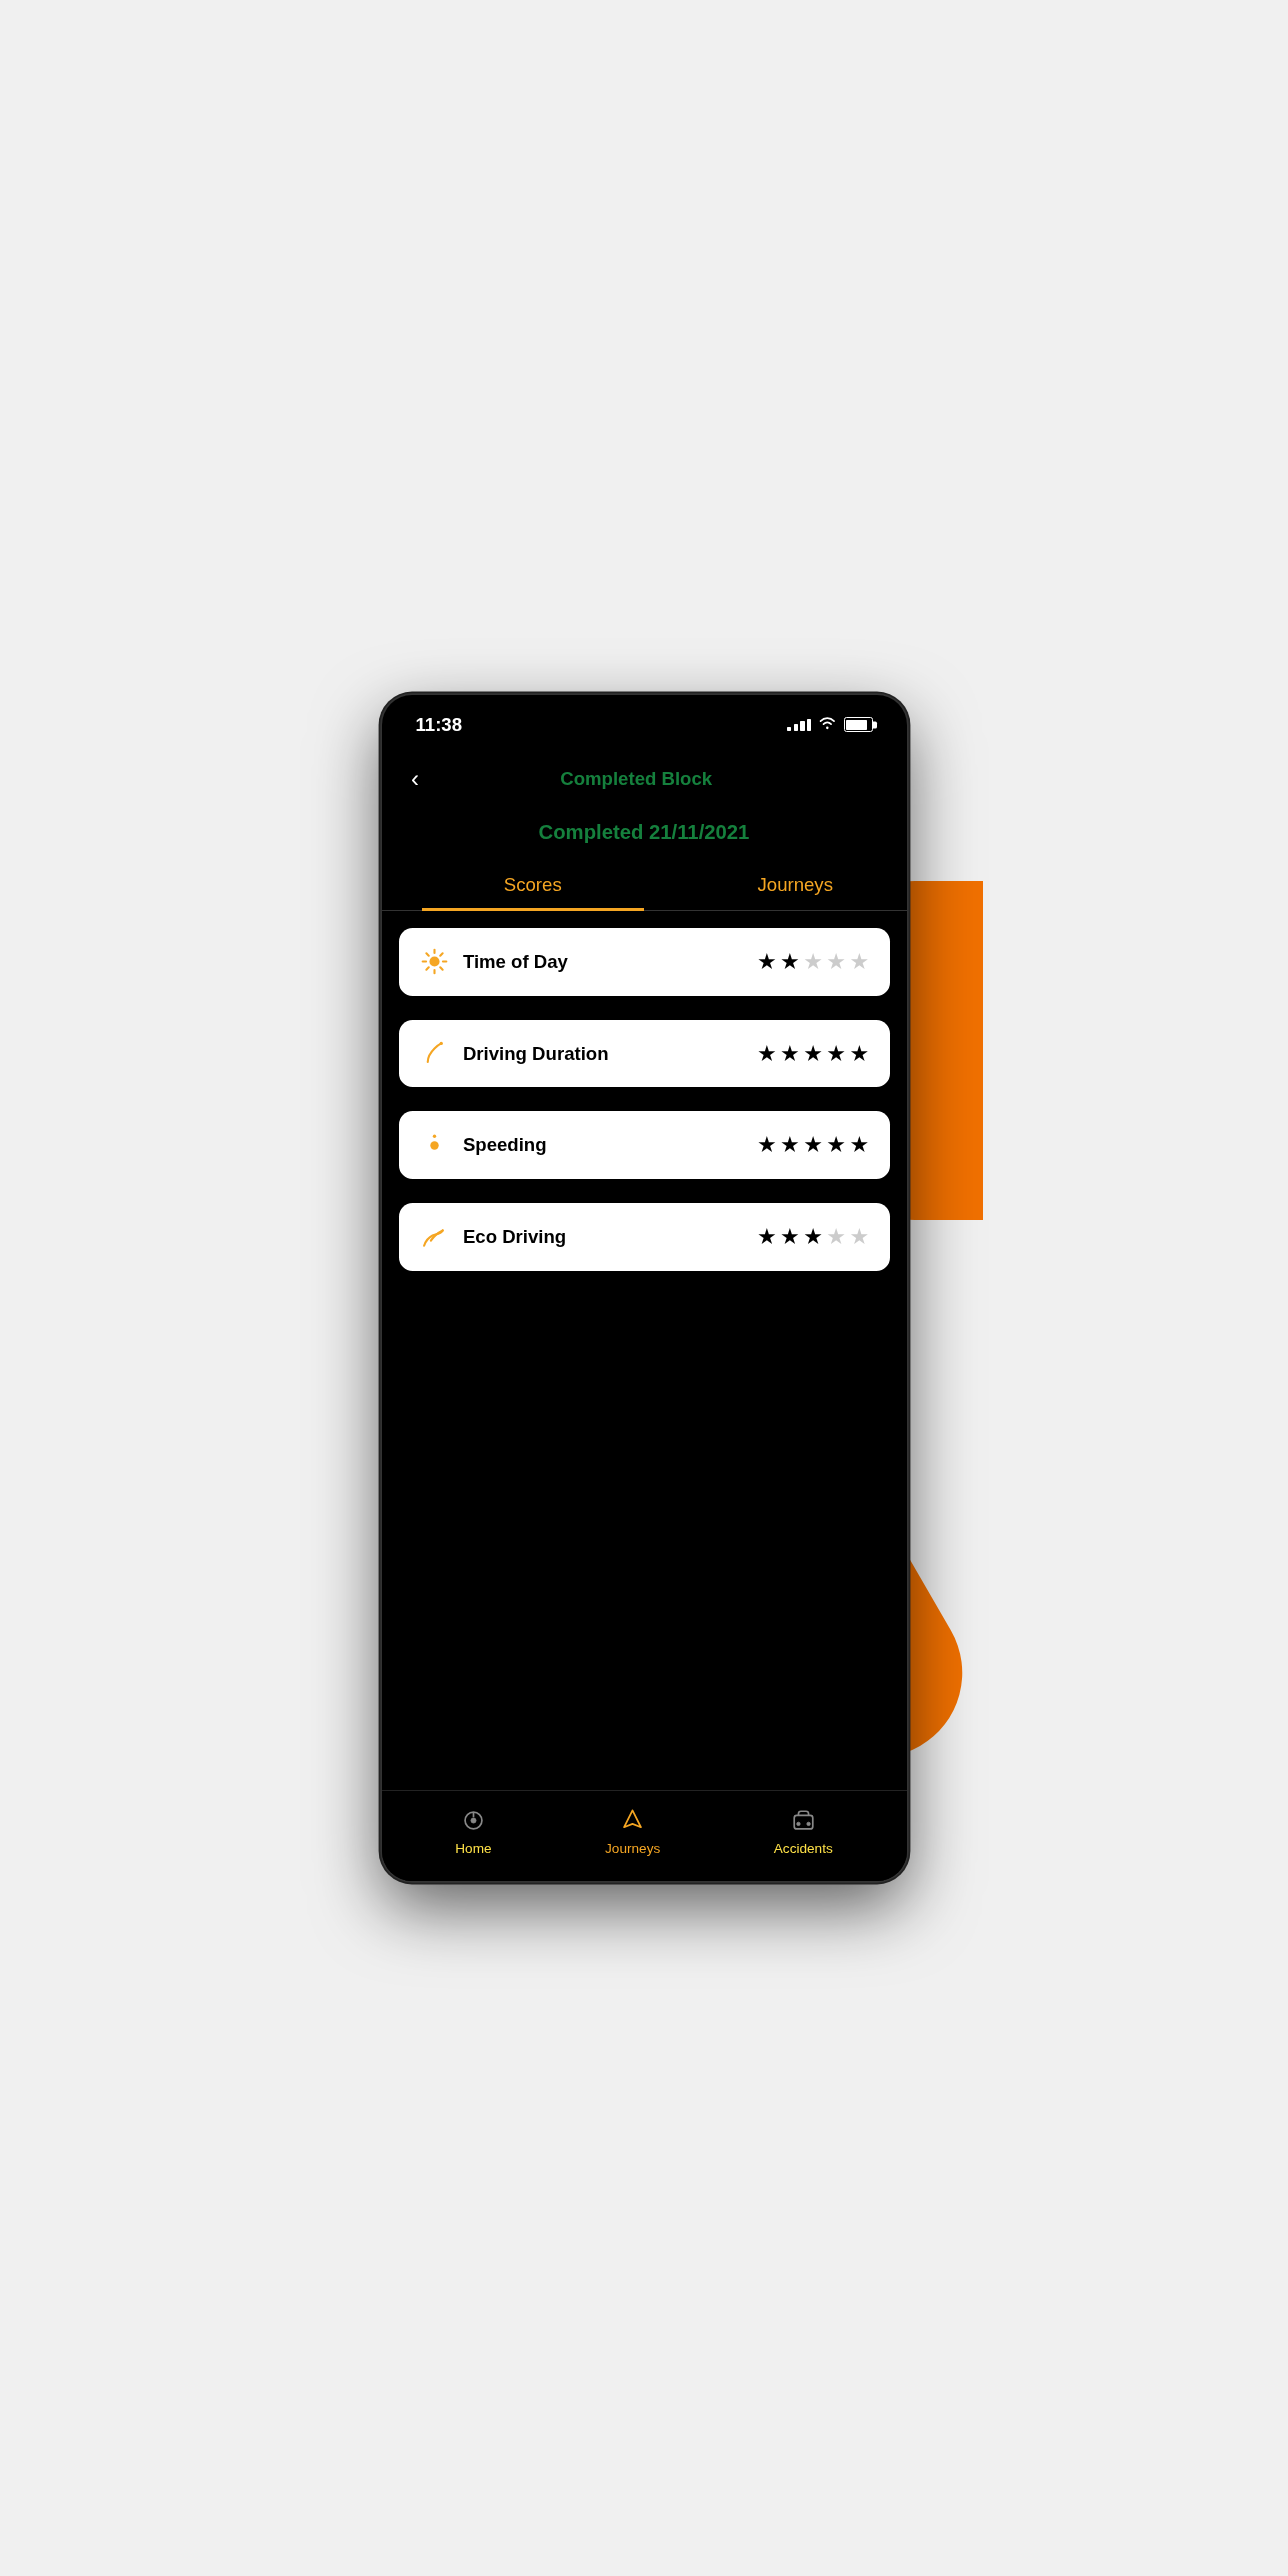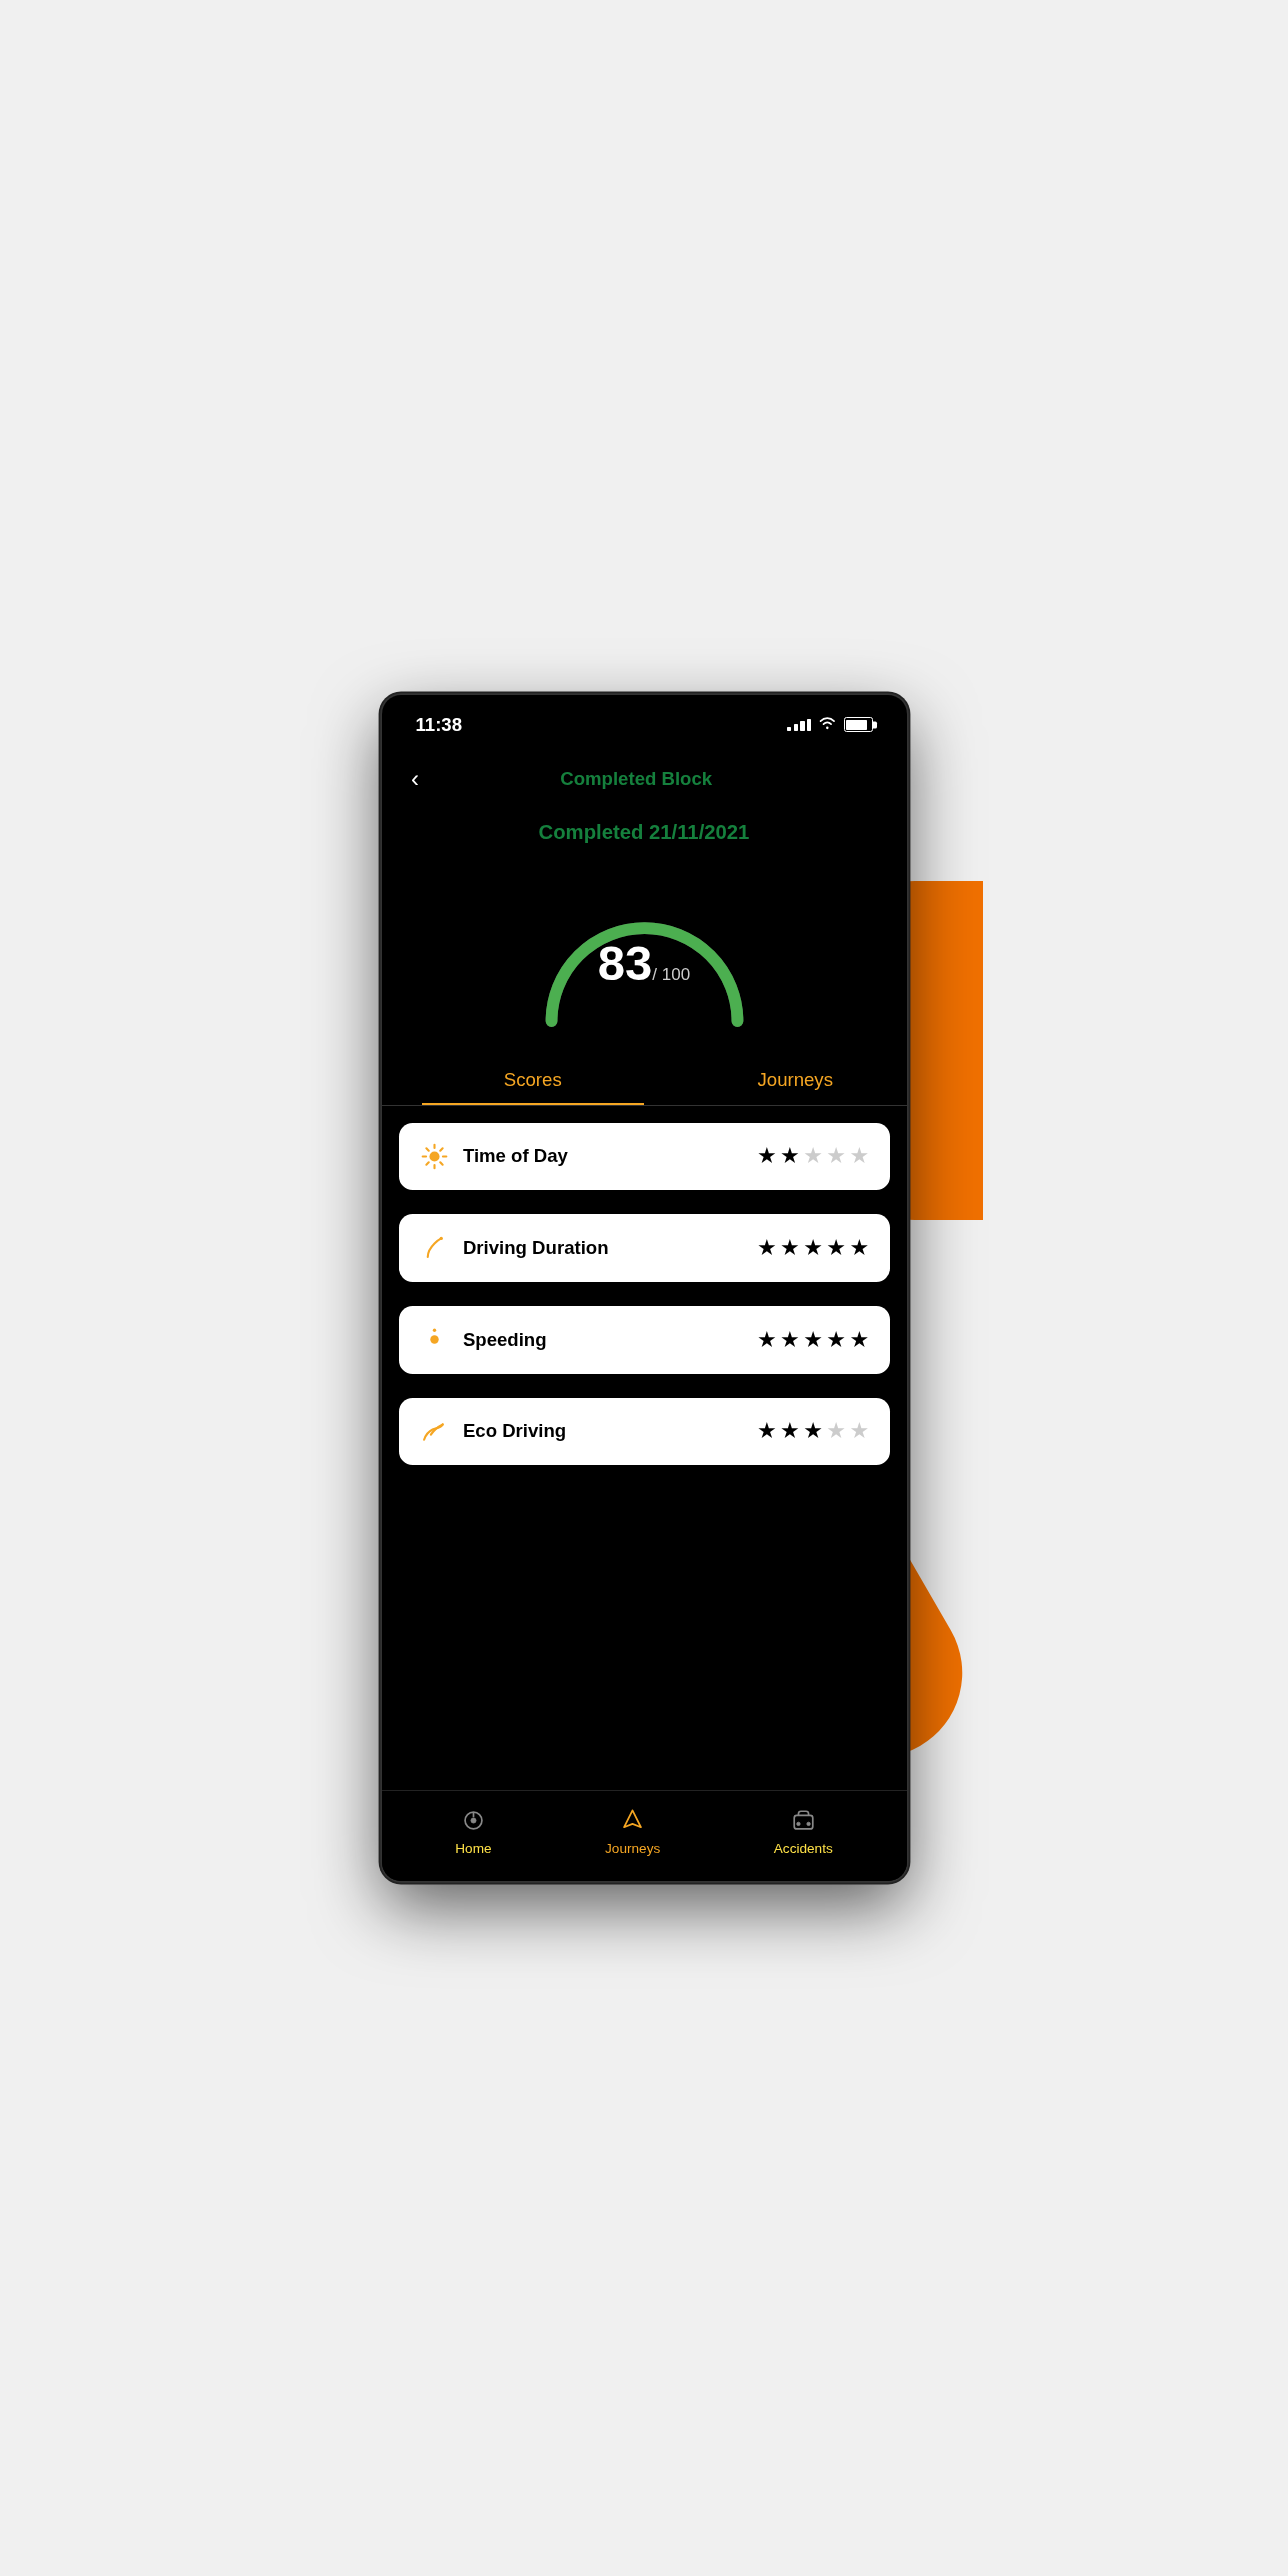--- a/index.html
+++ b/index.html
@@ -43,21 +43,21 @@
       border-radius: 85px;
       transform: rotate(-30deg);
       z-index: 0;
     }
 
     
     .phone-frame {
       width: 525px;
       height: 1186px;
       background: #1a1a1a;
-      border-radius: 19px;
+      border-radius: 30px;
       position: relative;
       z-index: 1;
       box-shadow:
         0 0 0 1.7px #333,
         0 0 0 3.4px #222,
         inset 0 0 0 1.7px #444,
         0 25.4px 68px rgba(0,0,0,0.6);
       overflow: hidden;
       display: flex;
       flex-direction: column;
@@ -351,33 +351,20 @@
 
     <div class="screen">
 
       <div class="header">
         <span class="back-btn">‹</span>
         <span class="header-title">Completed Block</span>
       </div>
 
       <div class="completed-date">Completed 21/11/2021</div>
 
-      <div class="gauge-container">
-        <div class="gauge-wrapper">
-          <svg class="gauge-svg" viewBox="0 0 280 200">
-
-            <path d="M 30 180 A 110 110 0 1 1 250 180" fill="none" stroke="#444" stroke-width="14" stroke-linecap="round"></path>
-
-            <path d="M 30 180 A 110 110 0 1 1 250 180" fill="none" stroke="#4CAF50" stroke-width="14" stroke-linecap="round" stroke-dasharray="345 415" stroke-dashoffset="0"></path>
-          </svg>
-          <div class="gauge-score">
-            <span class="gauge-number">83</span><span class="gauge-max">/ 100</span>
-          </div>
-        </div>
-      </div>
 
       <div class="tabs">
         <div class="tab active">
           <span>Scores</span>
         </div>
         <div class="tab inactive">
           <span>Journeys</span>
         </div>
       </div>
 

